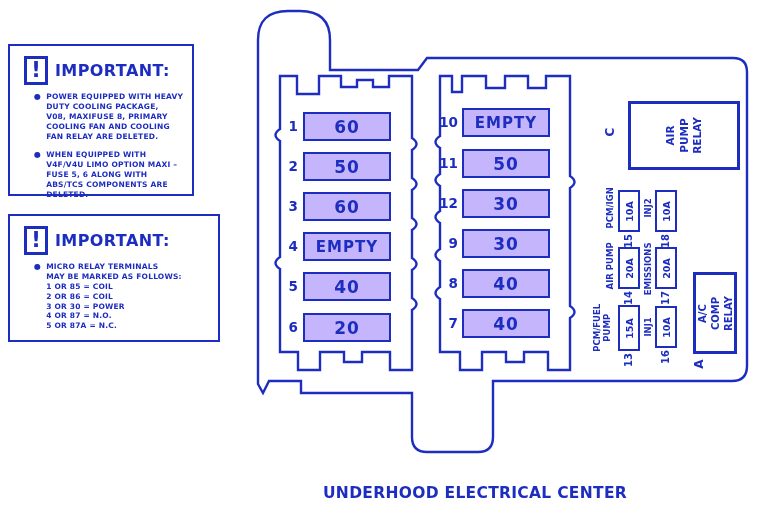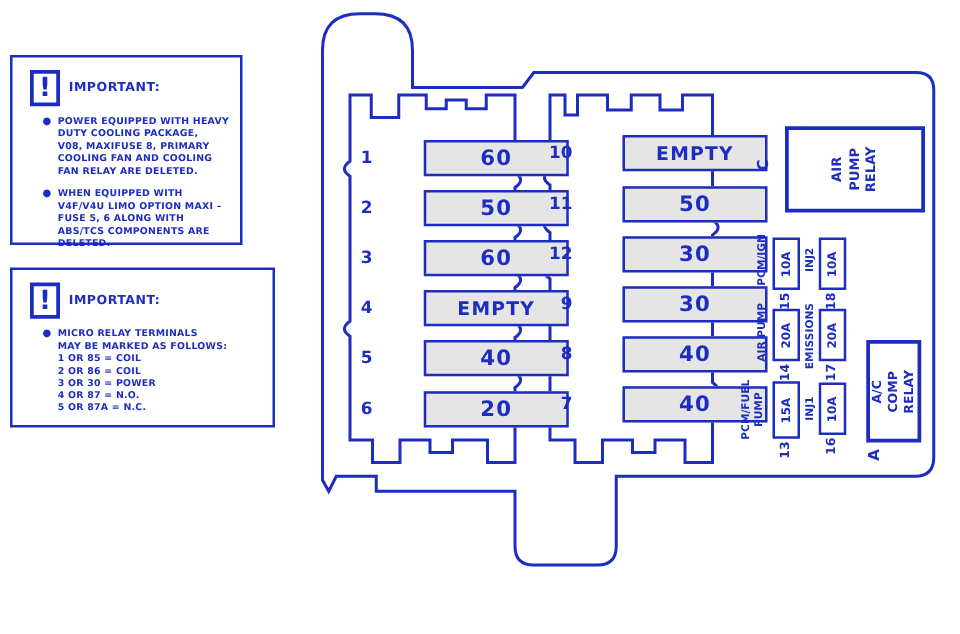--- a/index.html
+++ b/index.html
@@ -9,29 +9,29 @@
     color:#1d2dc0;overflow:hidden;
   }
   .stage *{box-sizing:border-box;}
   svg.outlines{position:absolute;left:0;top:0;width:768px;height:507px;}
 
   
   .note{position:absolute;border:2.5px solid #1d2dc0;background:#fff;padding:10px 8px 6px 14px;}
   .note-head{display:flex;align-items:center;margin-bottom:7px;}
   .bang{width:24px;height:29px;border:3px solid #1d2dc0;display:flex;align-items:center;justify-content:center;
         font-weight:bold;font-size:21px;line-height:1;}
-  .note-title{font-weight:bold;font-size:10px;letter-spacing:.4px;margin-left:7px;}
+  .note-title{font-weight:bold;font-size:16px;letter-spacing:.4px;margin-left:7px;}
   .bullet{display:flex;margin:0 0 9px 10px;font-size:7.5px;font-weight:bold;line-height:1.32;letter-spacing:.2px;}
   .bullet .dot{margin-right:5px;font-size:8px;line-height:1.2;}
   .pre{white-space:pre-line;}
 
   
-  .fusebox{position:absolute;width:116px;height:29px;border:2.5px solid #1d2dc0;
+  .fusebox{position:absolute;width:88px;height:29px;border:2.5px solid #1d2dc0;
            display:flex;align-items:center;justify-content:center;
-           font-size:17px;font-weight:bold;letter-spacing:1px;background:#e5e5e5;margin-left:36px;}
+           font-size:17px;font-weight:bold;letter-spacing:1px;background:#c4b5fd;}
   .fnum{position:absolute;width:26px;height:29px;line-height:29px;text-align:right;
         font-size:13.5px;font-weight:bold;}
 
   
   .mbox{position:absolute;width:22px;border:2.5px solid #1d2dc0;
         display:flex;align-items:center;justify-content:center;background:#fff;}
   .rot{transform:rotate(-90deg);white-space:nowrap;font-weight:bold;}
   .mval{font-size:9.5px;}
   .mnum{position:absolute;width:20px;height:12px;line-height:12px;transform:rotate(-90deg);
         font-size:10px;font-weight:bold;text-align:center;}
@@ -181,14 +181,15 @@
     <span class="rot mval">20A</span>
   </div>
   <span class="mnum" style="left:656px;top:292px;">17</span>
 
   <span class="mlabel" style="left:604px;top:322px;">INJ1</span>
   <div class="mbox" style="left:655px;top:306px;height:42px;">
     <span class="rot mval">10A</span>
   </div>
   <span class="mnum" style="left:656px;top:351px;">16</span>
 
+  <div class="diagram-title">UNDERHOOD ELECTRICAL CENTER</div>
 
 </div>
 
 </body></html>

